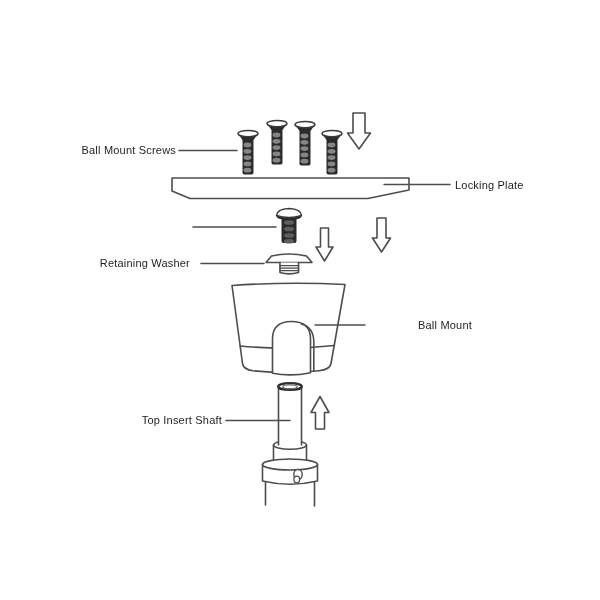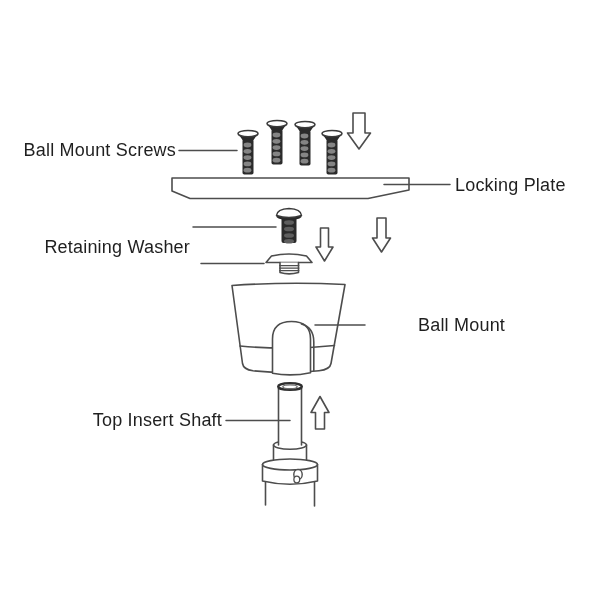--- a/index.html
+++ b/index.html
@@ -6,21 +6,21 @@
   .canvas{
     position:relative;
     width:600px;height:600px;
     background:#ffffff;
     font-family:"Liberation Sans", sans-serif;
     overflow:hidden;
   }
   .art{position:absolute;left:0;top:0;}
   .label{
     position:absolute;
-    font-size:18px;
+    font-size:11px;
     line-height:18px;
     color:#1f1f1f;
     white-space:nowrap;
     letter-spacing:0.2px;
   }
 </style>
 </head>
 <body>
 
 <div class="canvas">
@@ -118,19 +118,19 @@
       </g>
       <path d="M226,420.5 L290,420.5" stroke-width="1.5"></path>
     </g>
   </svg>
 
   <div class="label" style="top:141px; right:424px;">Ball Mount Screws</div>
 
   <div class="label" style="top:176px; left:455px;">Locking Plate</div>
 
 
-  <div class="label" style="top:238px; right:410px;">Retaining Washer</div>
+  <div class="label" style="top:254px; right:410px;">Retaining Washer</div>
 
   <div class="label" style="top:316px; left:370px;margin-left:48px;">Ball Mount</div>
 
   <div class="label" style="top:411px; right:378px;">Top Insert Shaft</div>
 
 </div>
 
 </body></html>

